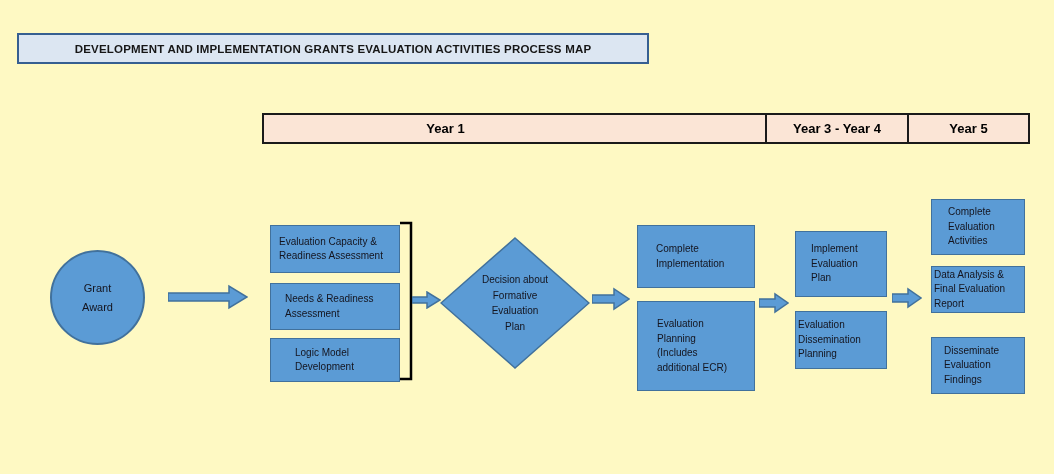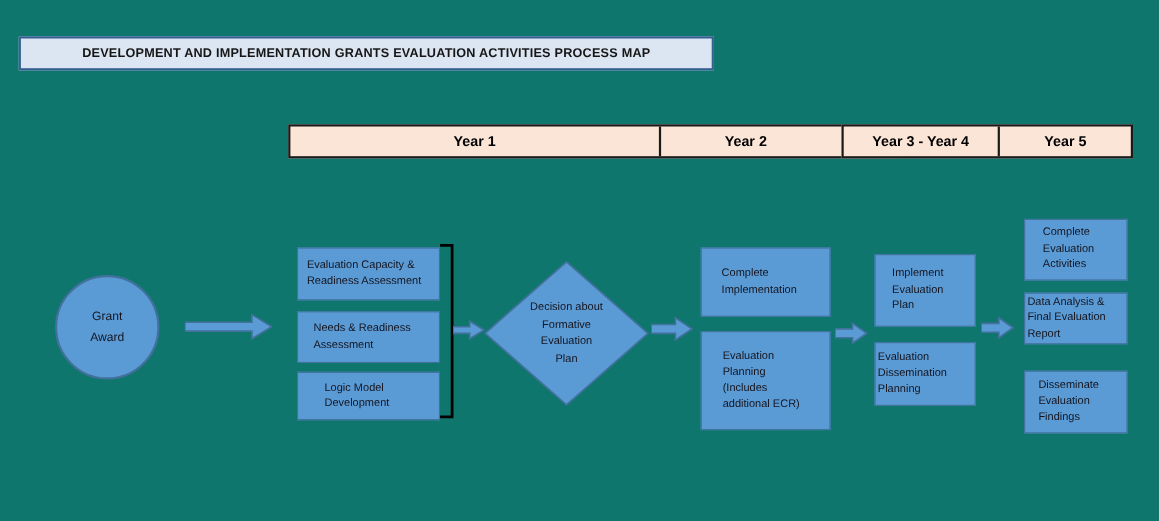--- a/index.html
+++ b/index.html
@@ -1,32 +1,32 @@
 <!DOCTYPE html>
 <html style="--shape-fill: #5b9bd5; --shape-border: #41719c; --title-fill: #dce6f2; --title-border: #365f91; --timeline-fill: #fbe5d6; --timeline-border: #1a1a1a; --text: #14141e;"><head>
 <meta charset="utf-8">
 <style>
   * { margin:0; padding:0; box-sizing:border-box; }
   html,body { background:#ffffff; }
   body { font-family:"Liberation Sans", sans-serif; color:var(--text,#111); }
 
-  .canvas { position:relative; width:1054px; height:474px; background:#0f766e; overflow:hidden; }
+  .canvas { position:relative; width:1054px; height:474px; background:#fef9c3; overflow:hidden; }
 
   .title-box {
     position:absolute; left:17px; top:33px; width:632px; height:31px;
     background:var(--title-fill,#dce6f2); border:2px solid var(--title-border,#365f91);
     display:flex; align-items:center; justify-content:center;
   }
   .title-box span { font-weight:bold; font-size:11.5px; letter-spacing:.2px; color:#161616; }
 
   .year-band {
     position:absolute; top:113px; height:31px; display:flex;
     background:var(--timeline-fill,#fbe5d6); border:2px solid var(--timeline-border,#1a1a1a);
   }
-  .year-band.left  { left:262px; width:554px; }
+  .year-band.left  { left:262px; width:554px;padding-left:14px; }
   .year-band.right { left:765px; width:265px; }
   .year-cell {
     display:flex; align-items:center; justify-content:center; height:100%;
     font-weight:bold; font-size:13px; color:#000;
   }
   .year-cell + .year-cell { border-left:2px solid var(--timeline-border,#1a1a1a); }
 
   .circle {
     position:absolute; left:50px; top:250px; width:95px; height:95px; border-radius:50%;
     background:var(--shape-fill,#5b9bd5); border:2px solid var(--shape-border,#41719c);
@@ -60,21 +60,20 @@
 <body>
 
 <div class="canvas">
 
   <div class="title-box">
     <span>DEVELOPMENT AND IMPLEMENTATION GRANTS EVALUATION ACTIVITIES PROCESS MAP</span>
   </div>
 
   <div class="year-band left">
     <div class="year-cell" style="width:335px">Year 1</div>
-    <div class="year-cell" style="width:156px">Year 2</div>
   </div>
 
   <div class="year-band right">
     <div class="year-cell" style="width:140px">Year 3 - Year 4</div>
     <div class="year-cell" style="width:121px">Year 5</div>
   </div>
 
   <div class="circle">
     <span>Grant Award</span>
   </div>

